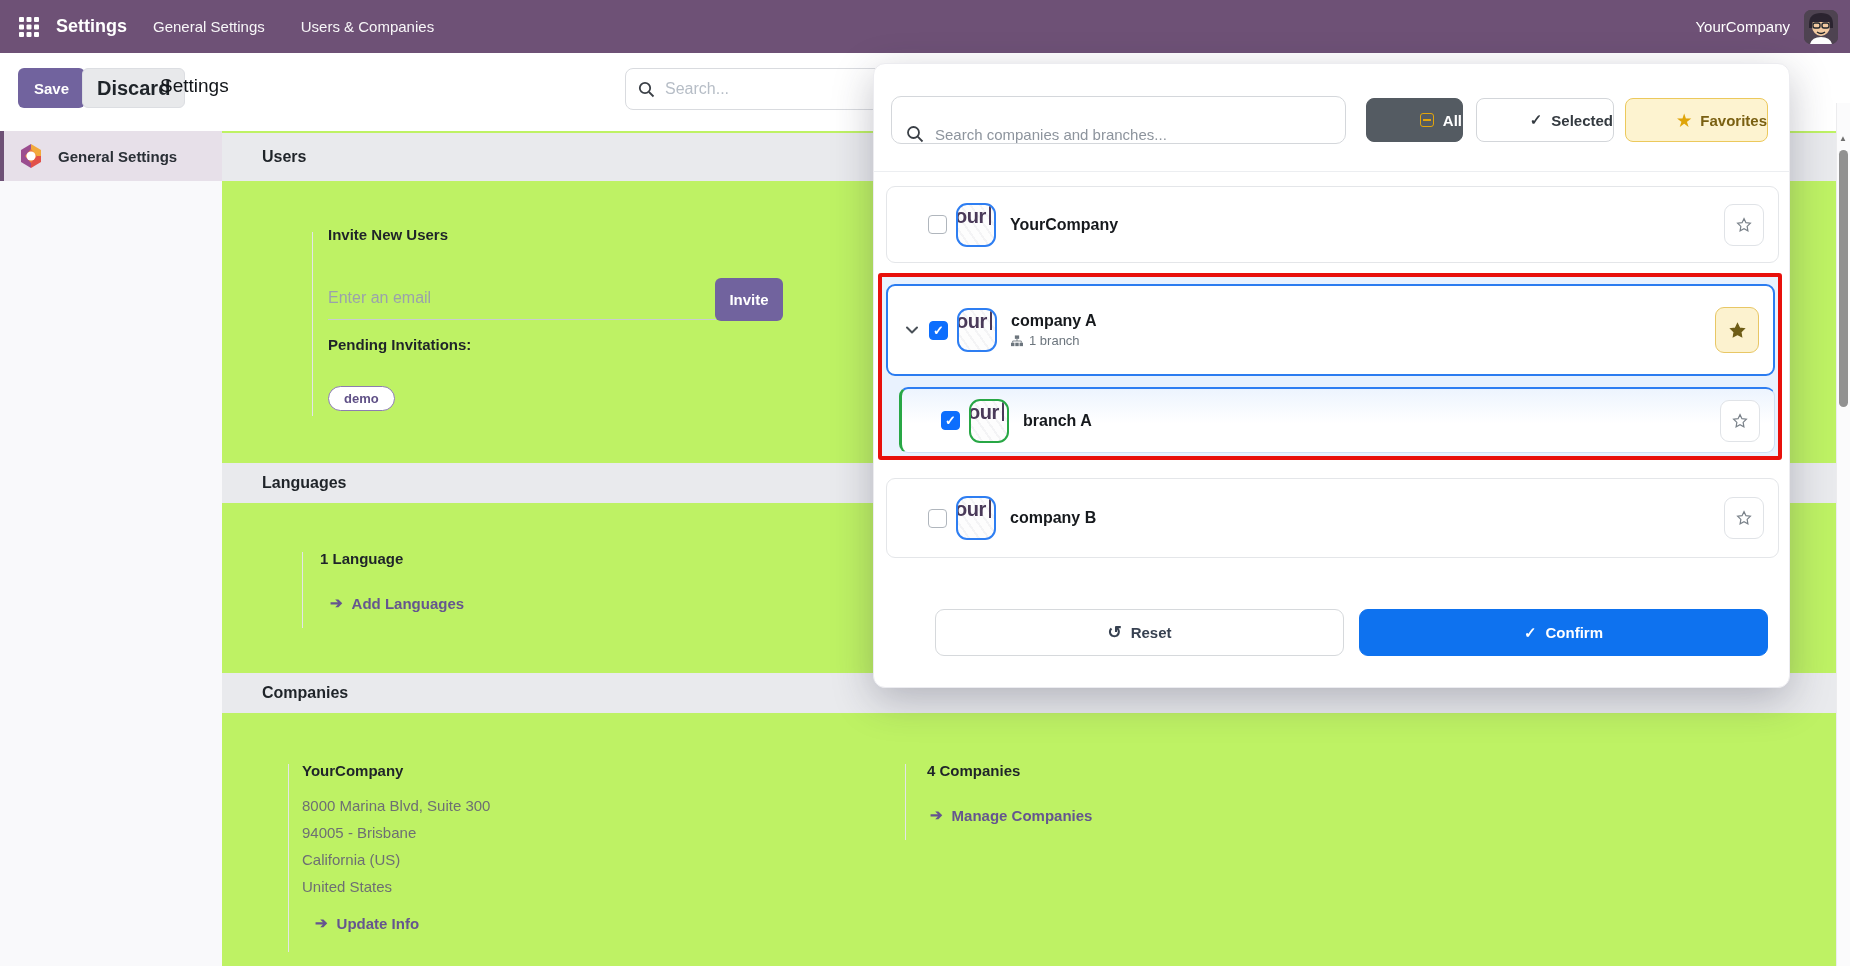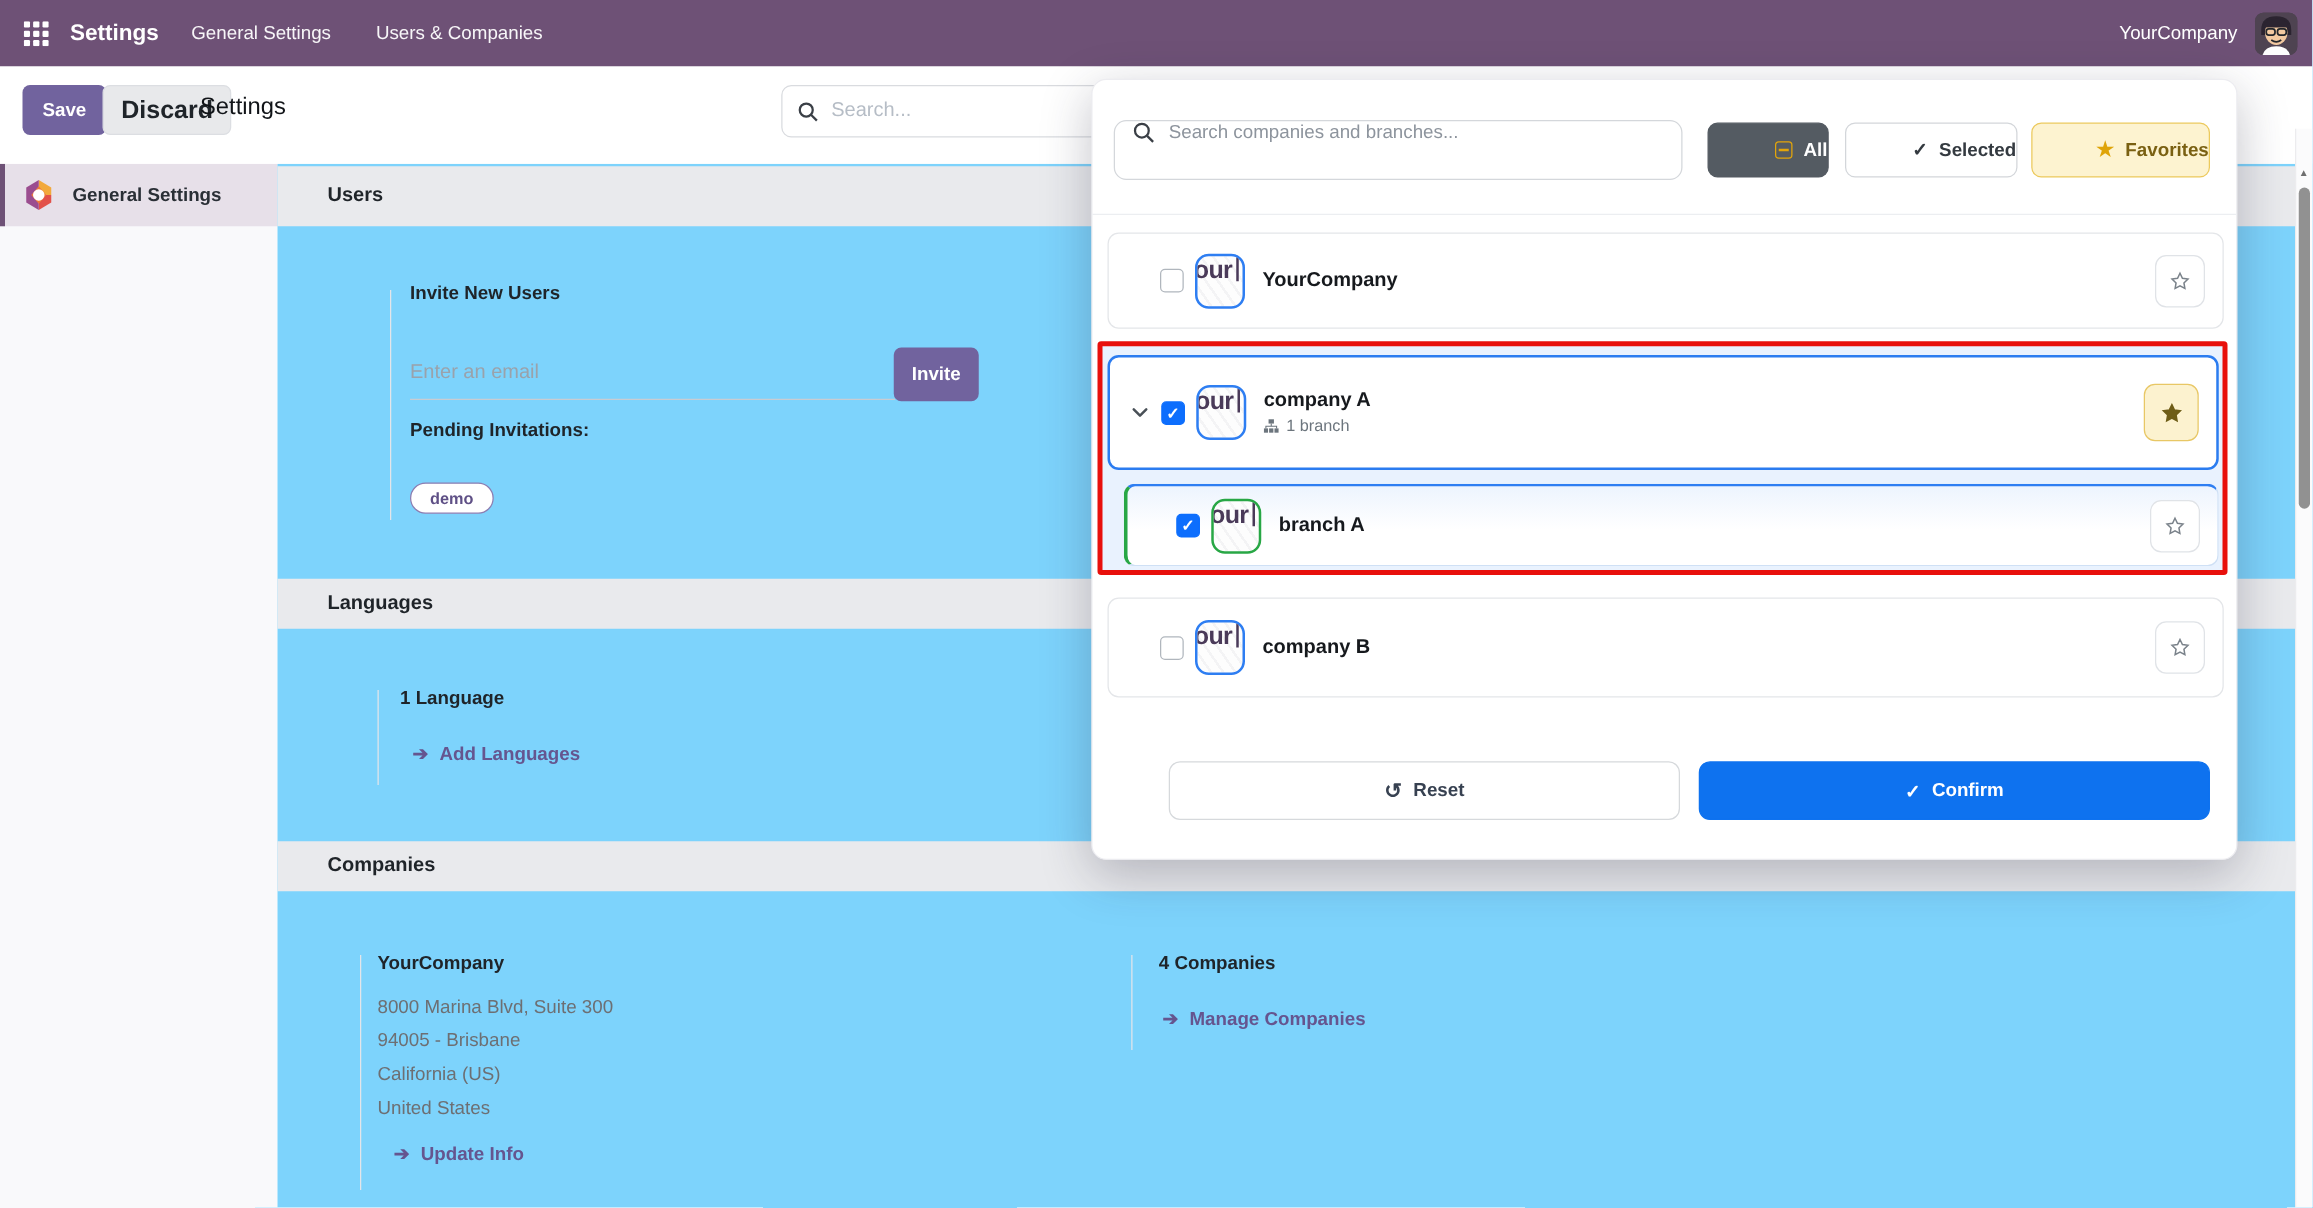--- a/index.html
+++ b/index.html
@@ -31,21 +31,21 @@
               font-family:"Liberation Sans", sans-serif; }
   .global-search input::placeholder { color:#b6bdc6; }
 
   
   .sidebar { position:absolute; left:0; top:131px; width:222px; height:835px; background:#f9f9fb; z-index:0; }
   .sidebar-item { height:50px; display:flex; align-items:center; gap:14px; padding-left:18px; font-size:15px;
               font-weight:600; color:#2a2f36; cursor:pointer; }
   .sidebar-item.active { background:#e7e0e9; border-left:4px solid #6e5176; padding-left:14px; }
 
   
-  .main { position:absolute; left:222px; top:131px; width:1614px; height:835px; background:#7dd3fc; z-index:0; }
+  .main { position:absolute; left:222px; top:131px; width:1614px; height:835px; background:#bef264; z-index:0; }
   .band { position:absolute; left:0; width:1614px; background:#e9eaed; display:flex; align-items:center;
           padding-left:40px; font-weight:700; font-size:16px; color:#1f2429; }
   .band-users { top:2px; height:48px; }
   .band-languages { top:332px; height:40px; }
   .band-companies { top:542px; height:40px; }
   .vsep { position:absolute; width:1px; background:#e3e5e9; }
   .label-strong { position:absolute; font-weight:700; font-size:15px; color:#1f2429; }
   .email-input { position:absolute; left:106px; top:145px; width:388px; height:44px; border:none; outline:none;
           border-bottom:1px solid #c9ccd1; font-size:16px; color:#374151; background:transparent;
           font-family:"Liberation Sans", sans-serif; }
@@ -61,21 +61,21 @@
   
   .scrollbar { position:absolute; right:0; top:103px; width:14px; height:863px; background:#fbfbfc; border-left:1px solid #ececee; z-index:7; }
   .sb-up { position:absolute; top:31px; left:2px; font-size:8px; color:#6f6f6f; cursor:pointer; }
   .sb-thumb { position:absolute; top:47px; left:2px; width:9px; height:257px; background:#919191; border-radius:5px; cursor:pointer; }
 
   
   .panel { position:absolute; left:873px; top:63px; width:917px; height:625px; background:#fff; border:1px solid #ececf0;
            border-radius:12px; box-shadow:0 12px 40px rgba(40,40,60,.28); z-index:10; }
   .panel-divider { position:absolute; left:0; top:107px; width:100%; height:1px; background:#eceef1; }
   .sel-search { position:absolute; left:17px; top:32px; width:455px; height:48px; border:1px solid #d4d7db; border-radius:10px;
-           display:flex; align-items:flex-start; padding:0 14px; gap:11px; background:#fff; }
+           display:flex; align-items:flex-end; padding:0 14px; gap:11px; background:#fff; }
   .sel-search input { border:none; outline:none; flex:1; font-size:15px; color:#374151; background:transparent;
            font-family:"Liberation Sans", sans-serif; }
   .sel-search input::placeholder { color:#8d949d; }
   .filter-btn { position:absolute; top:34px; height:44px; display:flex; align-items:center; justify-content:flex-end; gap:9px;
            border-radius:8px; font-size:15px; font-weight:700; cursor:pointer; }
   .f-all { left:492px; width:97px; background:#545b62; color:#fff; border:1px solid #545b62; }
   .minus-sq { width:14px; height:14px; border:1.6px solid #e3a50a; border-radius:3px; position:relative; }
   .minus-sq::after { content:""; position:absolute; left:2px; right:2px; top:5px; height:2px; background:#e3a50a; }
   .f-selected { left:602px; width:138px; background:#fff; color:#343a40; border:1px solid #d3d6da; }
   .f-fav { left:751px; width:143px; background:#fdf3d0; color:#7a6012; border:1px solid #ecc95c; }

